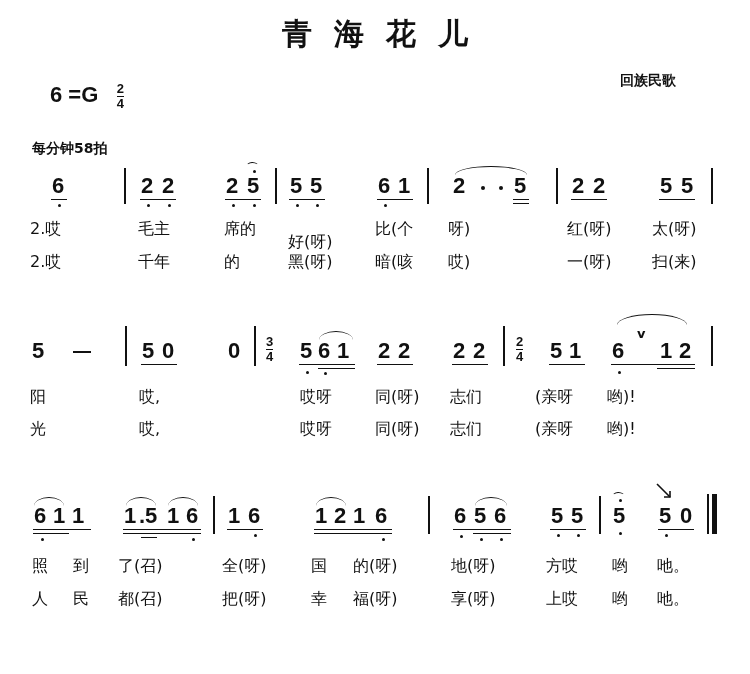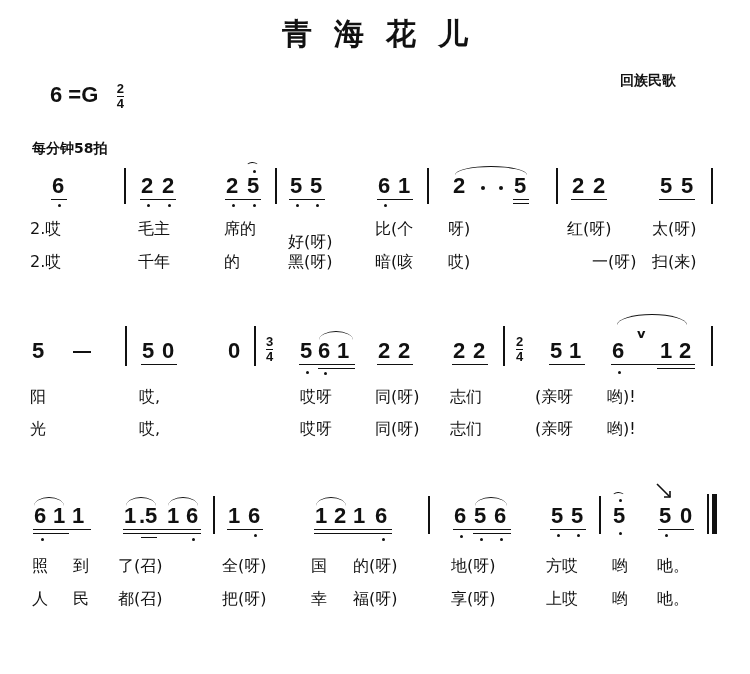--- a/index.html
+++ b/index.html
@@ -104,21 +104,21 @@
   <span class="lyric" style="left:448px;top:220px">呀)</span>
   <span class="lyric" style="left:567px;top:220px">红(呀)</span>
   <span class="lyric" style="left:652px;top:220px">太(呀)</span>
 
   <span class="lyric" style="left:30px;top:253px">2.哎</span>
   <span class="lyric" style="left:138px;top:253px">千年</span>
   <span class="lyric" style="left:224px;top:253px">的</span>
   <span class="lyric" style="left:288px;top:253px">黑(呀)</span>
   <span class="lyric" style="left:375px;top:253px">暗(咳</span>
   <span class="lyric" style="left:448px;top:253px">哎)</span>
-  <span class="lyric" style="left:592px;top:253px">一(呀)</span>
+  <span class="lyric" style="left:567px;top:253px">一(呀)</span>
   <span class="lyric" style="left:652px;top:253px">扫(来)</span>
 </div>
 
 <div>
   <span class="note" style="left:32px;top:340px">5</span>
   <div class="dash" style="left:73px;top:351px;width:18px"></div>
 
   <div class="bar" style="left:125px;top:326px;height:40px"></div>
 
   <span class="note" style="left:142px;top:340px">5</span>

